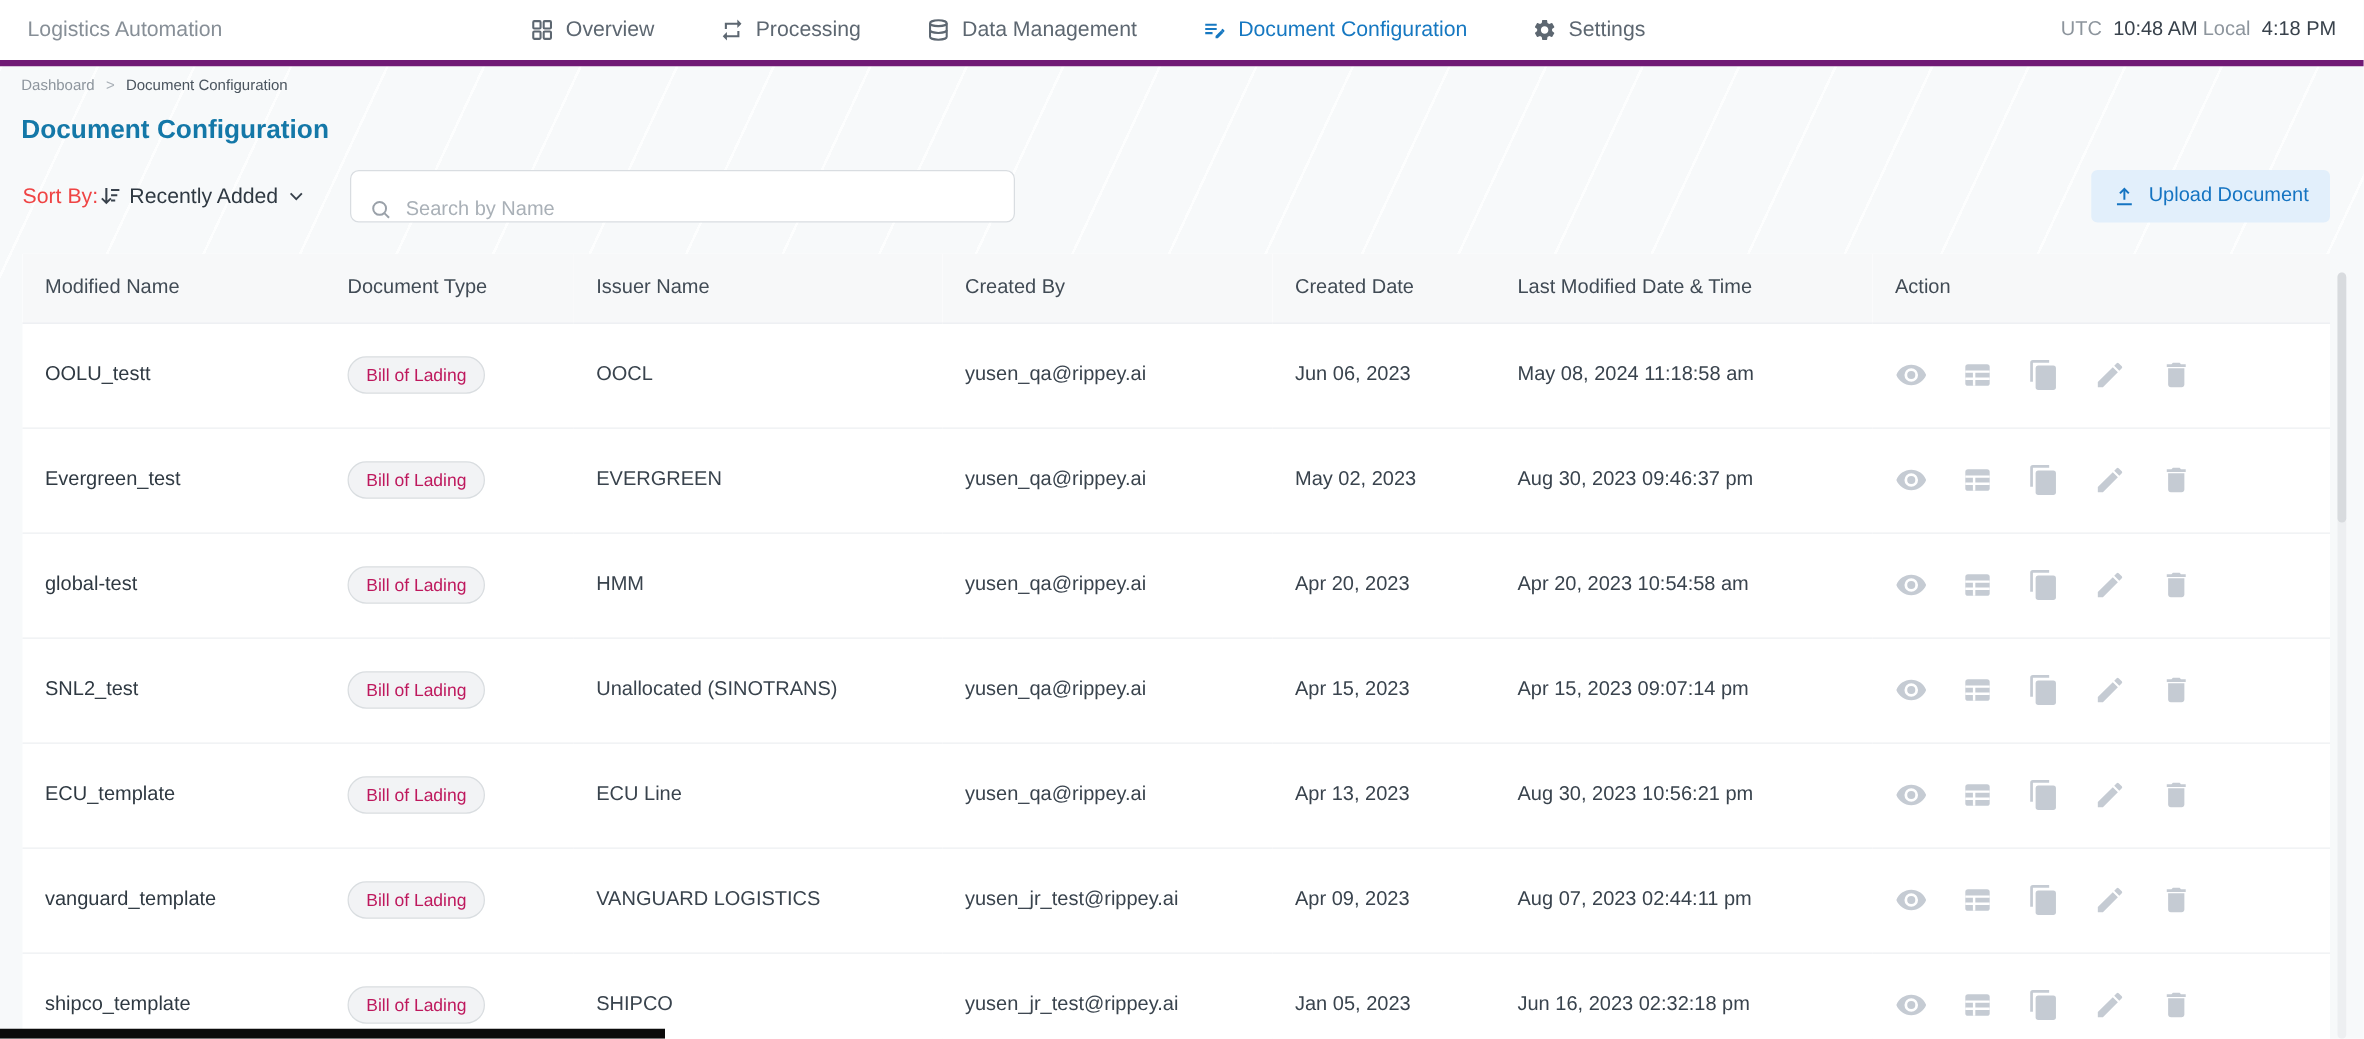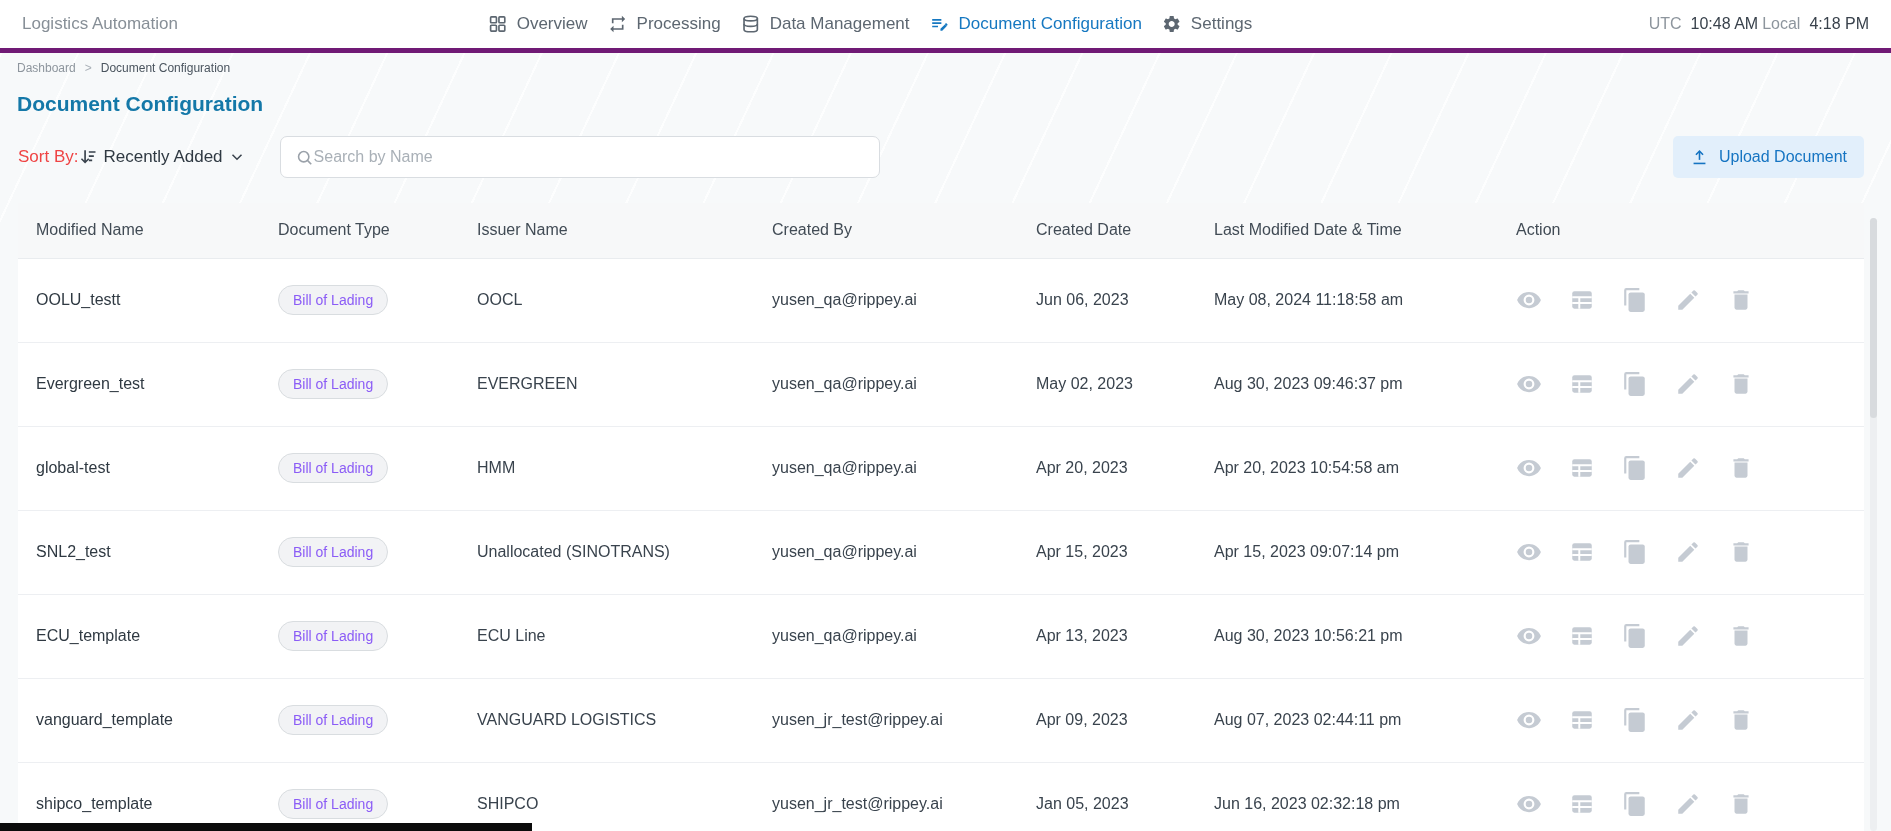--- a/index.html
+++ b/index.html
@@ -13,21 +13,21 @@
 
   
   .topnav {
     position:relative; z-index:3;
     height:53px; background:#fff; border-bottom:5px solid #701a75;
     display:flex; align-items:center; padding:0 22px;
   }
   .brand { color:#878f97; font-size:17px; white-space:nowrap; }
   .main-nav {
     position:absolute; left:870px; transform:translateX(-50%);
-    display:flex; gap:20px; align-items:center;
+    display:flex; gap:52px; align-items:center;
   }
   .nav-item {
     display:flex; align-items:center; gap:9px;
     font-size:17px; color:#5d6771; cursor:pointer; white-space:nowrap;
   }
   .nav-item.active { color:#1678c1; font-weight:500; }
   .nav-icon svg { width:20px; height:20px; display:block; }
   .clock { margin-left:auto; display:flex; align-items:center; gap:4px; font-size:16px; white-space:nowrap; }
   .clock-group { display:flex; gap:9px; align-items:center; }
   .clock-label { color:#8d959d; }
@@ -51,23 +51,23 @@
   
   .toolbar { margin:20px 27px 0 18px; display:flex; align-items:center; height:42px; }
   .sort-label { font-size:17px; color:#ef4444; }
   .sort-select {
     display:flex; align-items:center; gap:5px; background:none; border:none;
     font-size:17px; color:#2f3942; cursor:pointer; font-family:inherit;
   }
   .sort-icon svg { width:20px; height:20px; display:block; color:#39424c; }
   .chev svg { width:18px; height:18px; display:block; color:#39424c; }
   .search {
-    margin-left:34px; width:600px; height:42px;
+    margin-left:34px; width:532px; height:42px;
     border:1px solid #d9dde1; border-radius:7px; background:#fff;
-    display:flex; align-items:center; padding:0 14px; cursor:text;
+    display:flex; align-items:flex-end; padding:0 14px; gap:11px; cursor:text;
   }
   .search-icon svg { width:19px; height:19px; display:block; color:#9aa1a9; }
   .search input {
     border:none; outline:none; flex:1; font-size:16px; font-family:inherit;
     color:#39424c; background:transparent;
   }
   .search input::placeholder { color:#a9b0b7; }
   .spacer { flex:1; }
   .btn {
     display:flex; align-items:center; gap:10px; height:42px; padding:0 17px;
@@ -86,21 +86,21 @@
     padding:0 8px 0 18px; border-bottom:1px solid #e9ecef;
     white-space:nowrap; overflow:hidden;
   }
   tbody td {
     height:84px; border-bottom:1px solid #edeff2;
     padding:0 8px 0 18px; font-size:16px; color:#39434d;
     background:#fff; vertical-align:middle; white-space:nowrap; overflow:hidden;
   }
   .doc-name { color:#2f3942; }
   .badge {
-    display:inline-block; padding:6px 14px; font-size:14px; color:#8b5cf6;
+    display:inline-block; padding:6px 14px; font-size:14px; color:#be185d;
     background:#f2f3f5; border:1px solid #d9dde0; border-radius:999px; white-space:nowrap;
   }
   .actions-inner { display:flex; gap:27px; align-items:center; }
   .act {
     width:26px; height:26px; border:none; background:none; padding:0;
     cursor:pointer; color:#c5cbd3; flex:none;
   }
   .act svg { width:100%; height:100%; display:block; }
 
   

